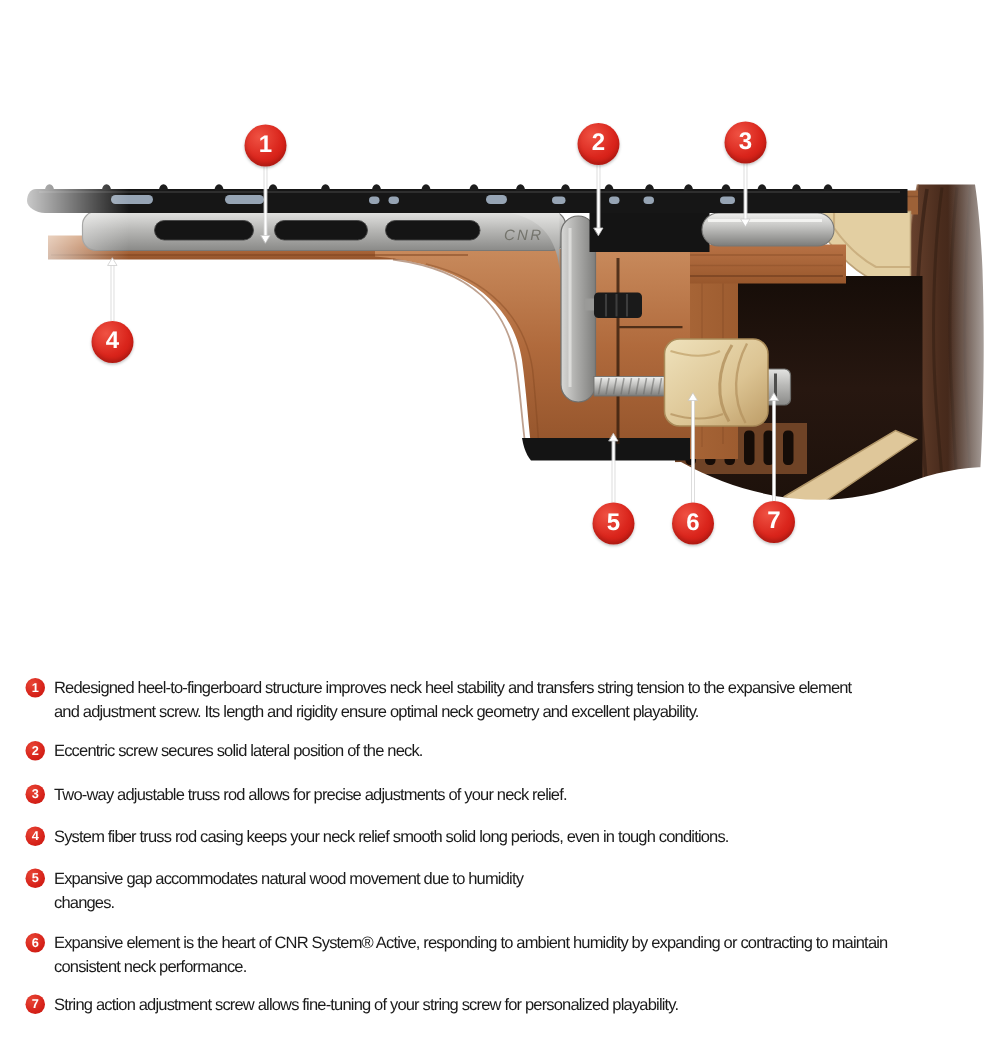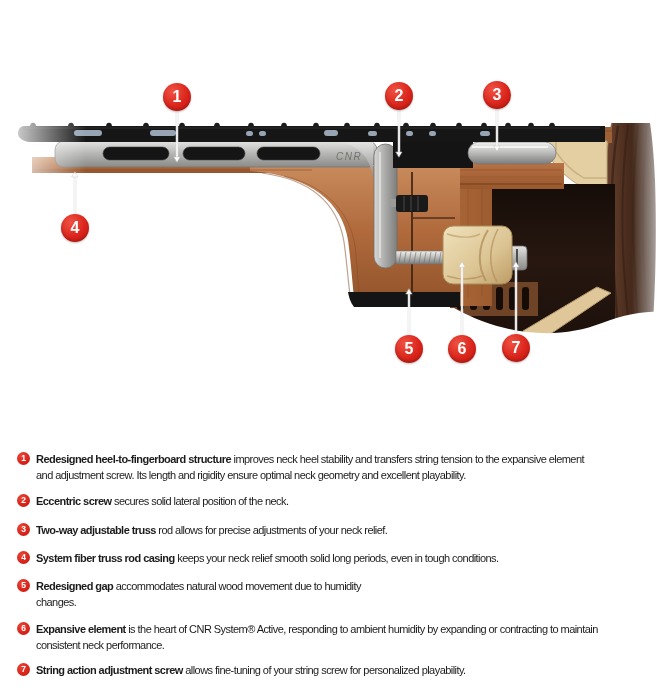--- a/index.html
+++ b/index.html
@@ -21,21 +21,21 @@
   .lbadge{
     flex:0 0 auto;width:13px;height:13px;margin-top:1px;border-radius:50%;
     background:radial-gradient(circle at 35% 30%, #e84636 0%, #d7231a 60%, #c3150d 100%);
     color:#fff;font-size:8.5px;font-weight:bold;line-height:1;
     display:flex;align-items:center;justify-content:center;
   }
   .ltext{
     margin:0 0 0 6px;font-size:11px;line-height:16px;letter-spacing:-0.55px;
     white-space:pre;color:#1b1b1b;
   }
-  .ltext b{font-weight:bold;}
+  .ltext b{font-weight:normal;}
 </style>
 </head>
 <body>
 
 <div class="frame">
 
   <div class="diagram">
     <svg width="672" height="430" viewBox="0 0 672 430">
       <defs>
         <linearGradient id="gWood" x1="0" y1="0" x2="0" y2="1">
@@ -289,21 +289,21 @@
       <p class="ltext"><b>Two-way adjustable truss</b><span> rod allows for precise adjustments of your neck relief.</span></p>
     </div>
 
     <div class="lrow" style="top:550px">
       <span class="lbadge">4</span>
       <p class="ltext"><b>System fiber truss rod casing</b><span> keeps your neck relief smooth solid long periods, even in tough conditions.</span></p>
     </div>
 
     <div class="lrow" style="top:578px">
       <span class="lbadge">5</span>
-      <p class="ltext"><b>Redesigned gap</b><span> accommodates natural wood movement due to humidity
+      <p class="ltext"><b>Expansive gap</b><span> accommodates natural wood movement due to humidity
 changes.</span></p>
     </div>
 
     <div class="lrow" style="top:621px">
       <span class="lbadge">6</span>
       <p class="ltext"><b>Expansive element</b><span> is the heart of CNR System® Active, responding to ambient humidity by expanding or contracting to maintain
 consistent neck performance.</span></p>
     </div>
 
     <div class="lrow" style="top:662px">

